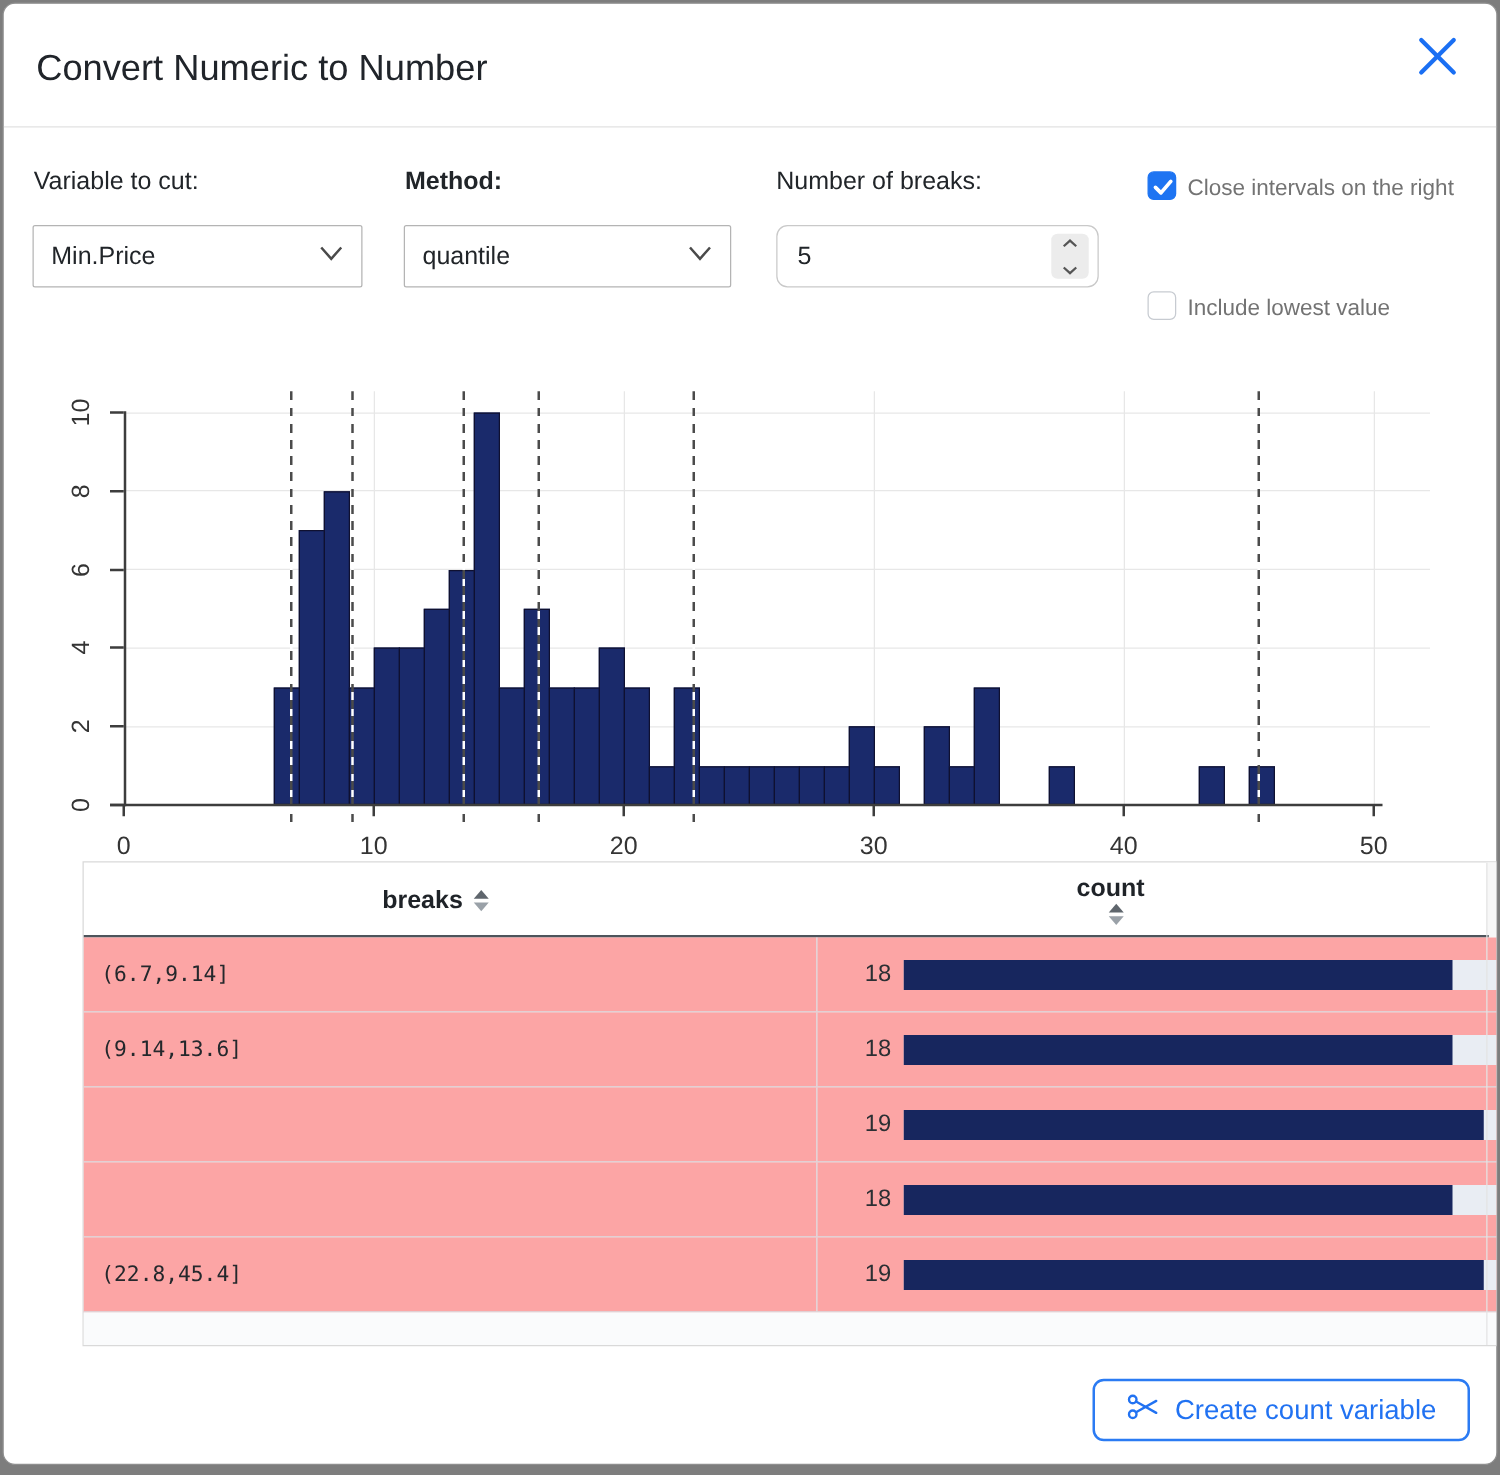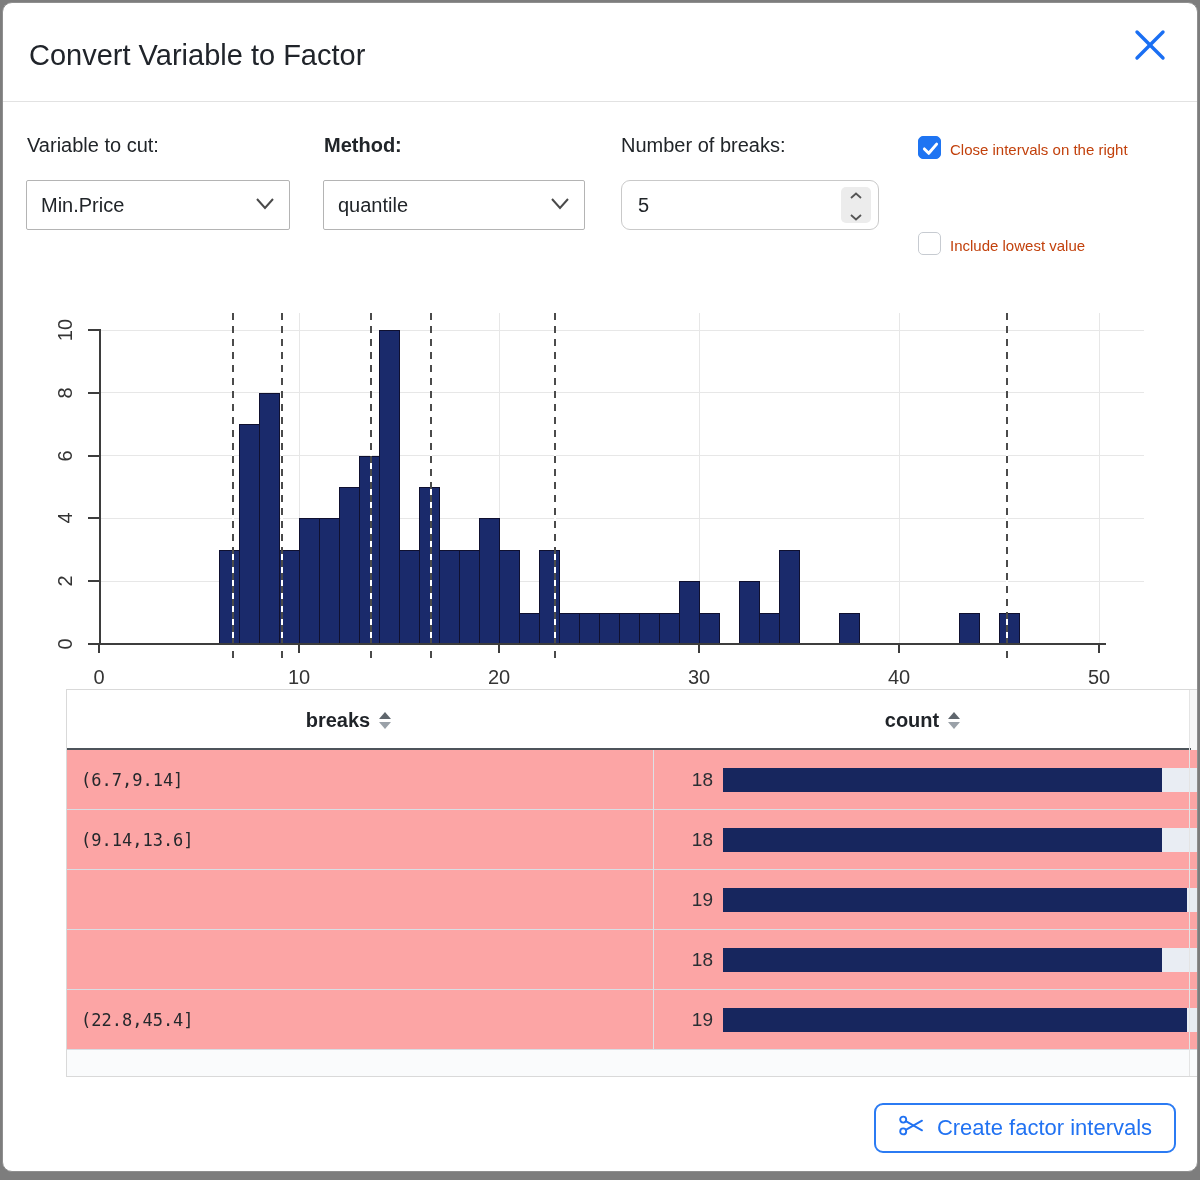--- a/index.html
+++ b/index.html
@@ -20,21 +20,21 @@
          border-radius:2px; display:flex; align-items:center; padding:0 14px; cursor:pointer; }
   .sel-text { font-size:20px; color:#212529; flex:1; }
   .num-wrap { position:absolute; left:618px; top:177px; width:258px; height:50px; }
   .num-input { width:100%; height:100%; border:1px solid #c9c9c9; border-radius:9px;
                font-size:20px; color:#212529; padding:0 46px 0 16px;
                font-family:"Liberation Sans", sans-serif; }
   .stepper { position:absolute; right:8px; top:7px; width:30px; height:36px; background:#ececec;
              border-radius:5px; display:flex; flex-direction:column; align-items:center;
              justify-content:center; gap:3px; cursor:pointer; }
 
-  .chk-group { position:absolute; width:264px; font-size:15px; color:#c2410c; line-height:36px; }
+  .chk-group { position:absolute; width:264px; font-size:18px; color:#737373; line-height:36px; }
   .chk-box { display:inline-block; width:23px; height:23px; border:1px solid #c7cbd1; border-radius:5px;
              background:#fff; vertical-align:-4px; margin-right:9px; cursor:pointer; position:relative; }
   .chk-box.checked { background:#1e74f2; border-color:#1e74f2; }
   .chk-box svg { position:absolute; left:1px; top:1px; display:none; }
   .chk-box.checked svg { display:block; }
 
   
   #chart { position:absolute; left:0; top:291px; width:1196px; height:404px; }
   .hgrid, .vgrid { position:absolute; background:#e7e7e7; }
   .hist-bar { position:absolute; background:#1a2a6b; border:1px solid #0f1030; }
@@ -73,21 +73,21 @@
                 border:2px solid #2b7bf3; border-radius:9px; display:flex; align-items:center;
                 justify-content:center; gap:12px; font-size:22px; color:#2172f2; cursor:pointer;
                 font-family:"Liberation Sans", sans-serif; }
 </style>
 </head>
 <body>
 
 <div class="dialog">
 
   <div class="hdr">
-    <div class="hdr-title">Convert Variable to Factor</div>
+    <div class="hdr-title">Convert Numeric to Number</div>
     <button class="close-btn">
       <span>
         <svg width="36" height="36" viewBox="0 0 36 36">
           <line x1="5" y1="5" x2="31" y2="31" stroke="#1a6ff3" stroke-width="3.4" stroke-linecap="round"></line>
           <line x1="31" y1="5" x2="5" y2="31" stroke="#1a6ff3" stroke-width="3.4" stroke-linecap="round"></line>
         </svg>
       </span>
     </button>
   </div>
 
@@ -224,21 +224,21 @@
 
   <div class="tbl">
     <div class="t-hdr">
       <div class="t-hcell" style="left:0; width:563px;">
         <span>breaks</span>
         <span class="sort">
             <span class="up"></span>
             <span class="dn"></span>
           </span>
       </div>
-      <div class="t-hcell" style="left:587px; width:537px;">
+      <div class="t-hcell" style="left:553px; width:537px;flex-direction:column;">
         <span>count</span>
         <span class="sort">
             <span class="up"></span>
             <span class="dn"></span>
           </span>
       </div>
       <div class="t-gutter-hdr"></div>
       <div class="t-hdr-border"></div>
     </div>
     <div id="table-body">
@@ -287,16 +287,16 @@
 
   <button class="create-btn">
     <span>
       <svg width="27" height="25" viewBox="0 0 27 25" fill="none">
         <circle cx="5.2" cy="6.6" r="3" stroke="#2172f2" stroke-width="1.9"></circle>
         <circle cx="5.2" cy="18.4" r="3" stroke="#2172f2" stroke-width="1.9"></circle>
         <line x1="7.8" y1="8.2" x2="24" y2="17.3" stroke="#2172f2" stroke-width="1.9" stroke-linecap="round"></line>
         <line x1="7.8" y1="16.8" x2="24" y2="7.7" stroke="#2172f2" stroke-width="1.9" stroke-linecap="round"></line>
       </svg>
     </span>
-    <span>Create factor intervals</span>
+    <span>Create count variable</span>
   </button>
 
 </div>
 
 </body></html>

